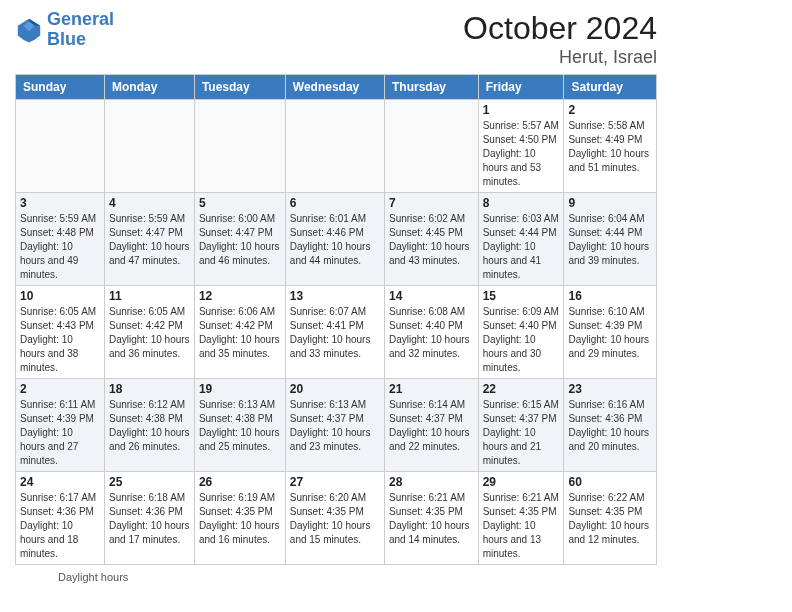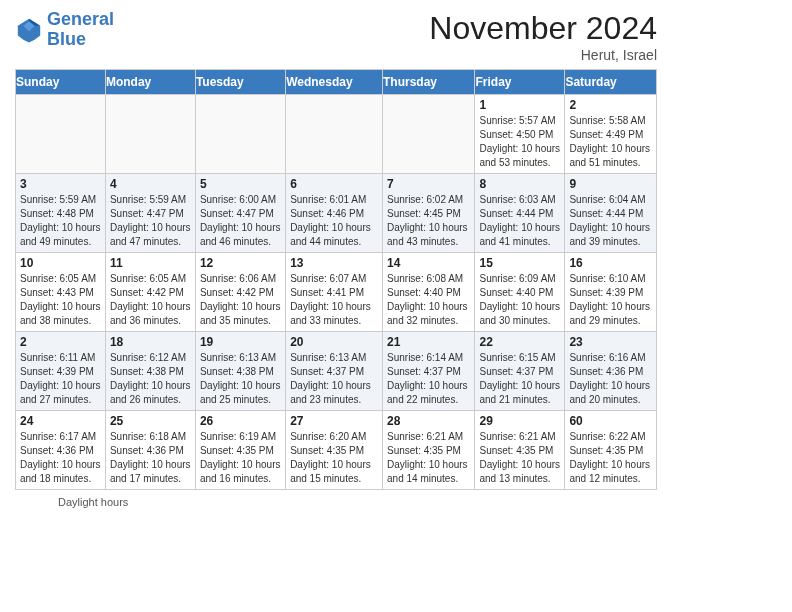--- a/index.html
+++ b/index.html
@@ -40,32 +40,32 @@
     }
     .title-block {
       text-align: right;
     }
     .month-title {
       font-size: 32px;
       font-weight: normal;
       color: #222;
     }
     .location {
-      font-size: 14px;
+      font-size: 18px;
       color: #555;
     }
     .calendar {
       width: 100%;
       border-collapse: collapse;
       font-size: 10.5px;
     }
     .calendar th {
       background: #3a7abf;
       color: #fff;
-      padding: 5px 0;
+      padding: 5px 7px;
       text-align: left;
       font-size: 12px;
       font-weight: bold;
       border: 1px solid #ccc;
     }
     .calendar td {
       border: 1px solid #ccc;
       vertical-align: top;
       padding: 3px 4px;
       width: 113px;
@@ -107,21 +107,21 @@
         <polygon points="20,4 36,14 36,28 28,34 20,38 12,34 4,28 4,14" fill="#3a7abf"></polygon>
         <polygon points="20,4 36,14 28,14 20,8" fill="#1a5a9f"></polygon>
         <polygon points="20,8 28,14 20,22 12,14" fill="#5a9adf"></polygon>
       </svg>
       <div class="logo-text">
         <span>General</span><br>
         <span style="color:#3a7abf">Blue</span>
       </div>
     </div>
     <div class="title-block">
-      <div class="month-title">November 2024</div>
+      <div class="month-title">October 2024</div>
       <div class="location">Herut, Israel</div>
     </div>
   </div>
 
   <table class="calendar">
     <thead>
       <tr>
       <th>Sunday</th>
           <th>Monday</th>
           <th>Tuesday</th>

